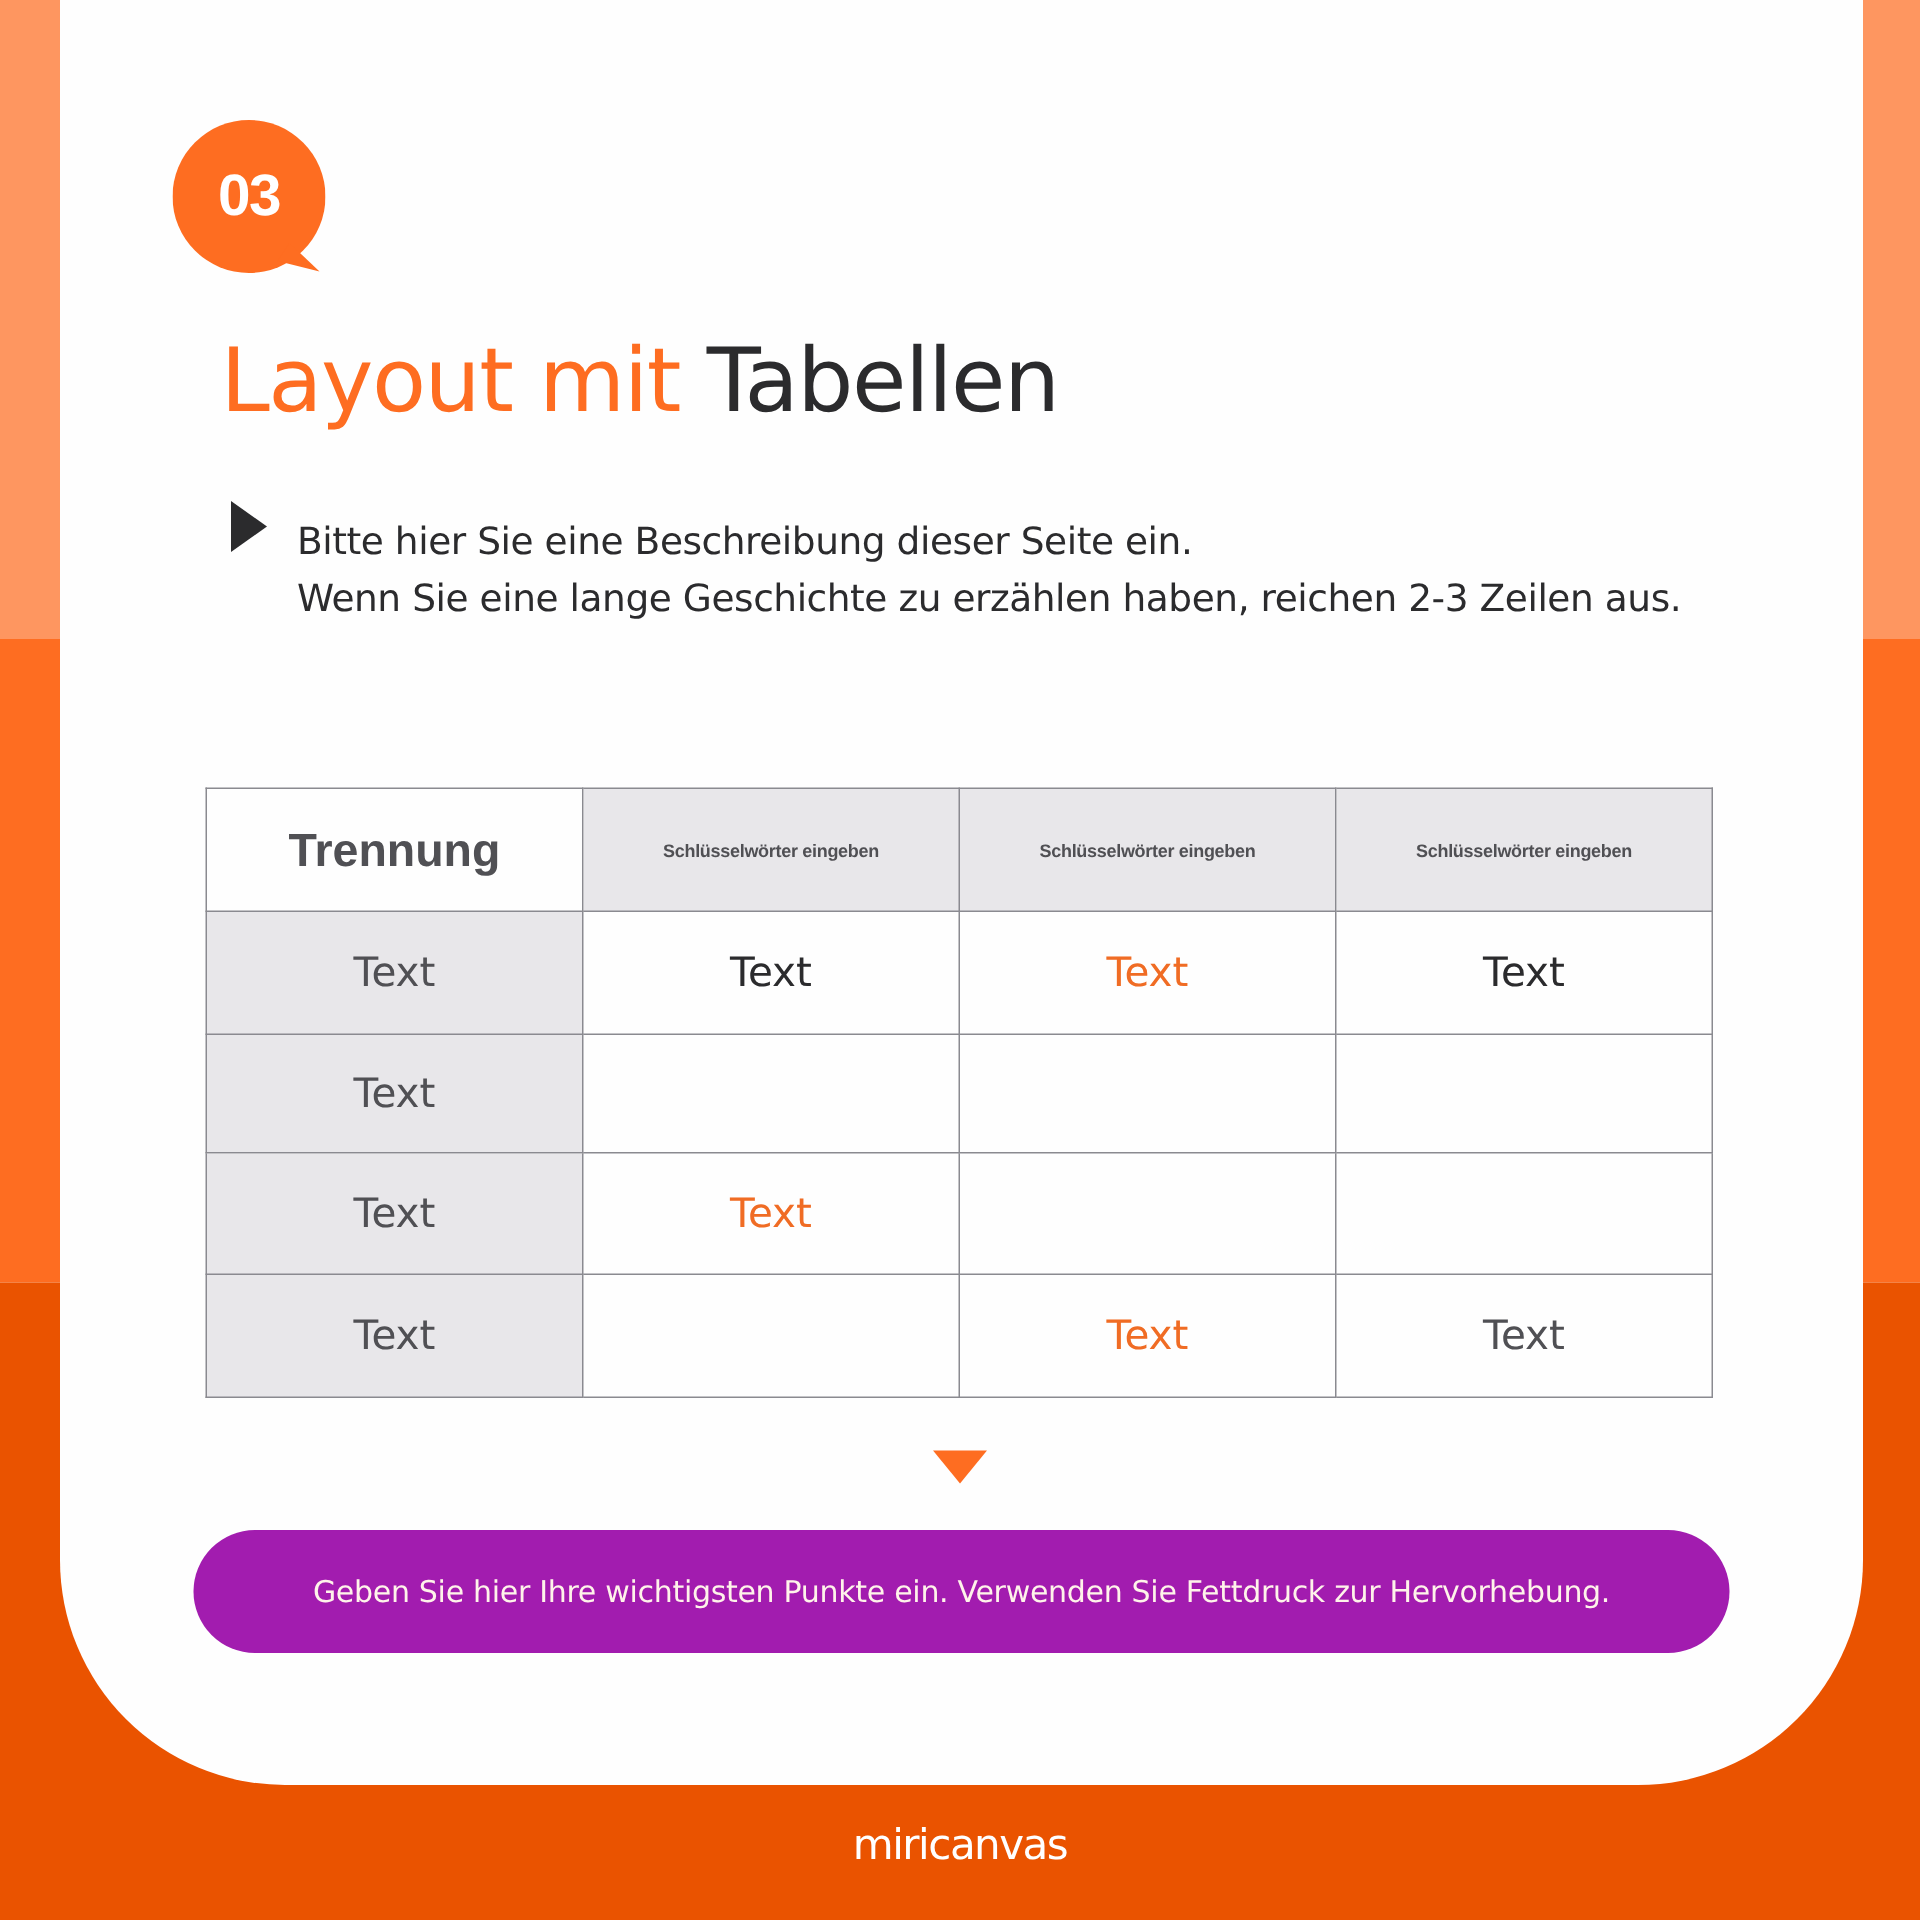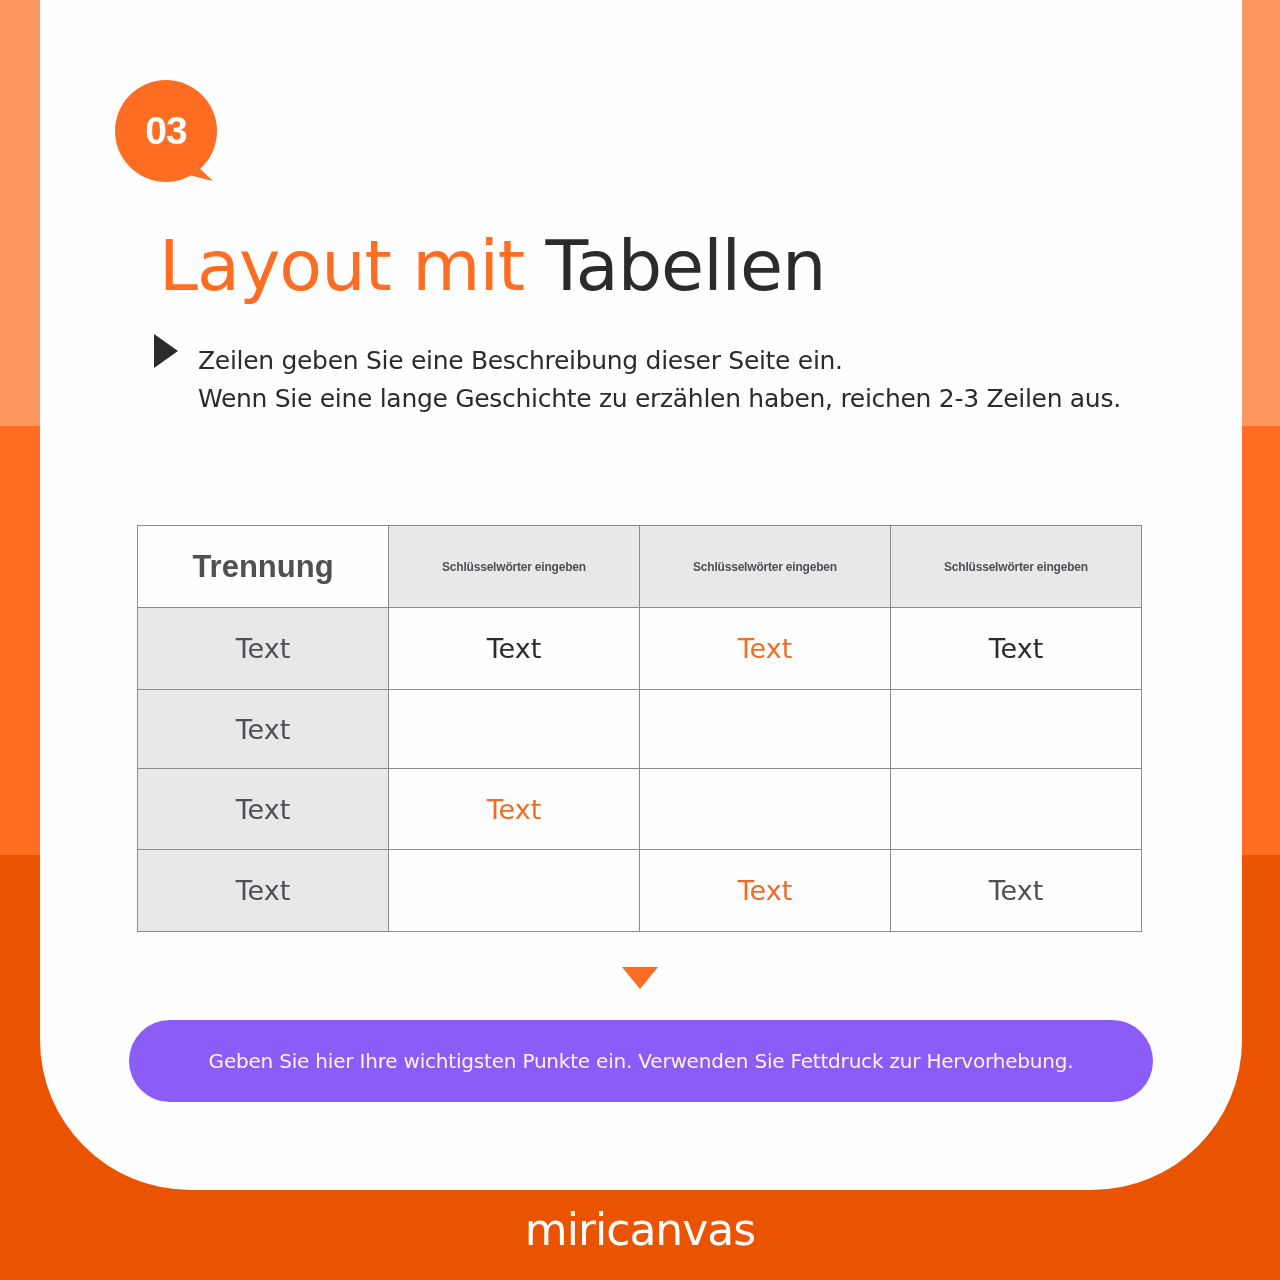--- a/index.html
+++ b/index.html
@@ -24,23 +24,23 @@
     .badge svg { position: absolute; left: 0; top: 0; }
     .badge-num {
       position: absolute; left: 0; top: 0; width: 102px; height: 102px;
       display: flex; align-items: center; justify-content: center;
       color: #fff; font-family: "Liberation Sans", sans-serif; font-weight: bold;
       font-size: 39px; letter-spacing: -1px; line-height: 1;
       padding-bottom: 2px; box-sizing: border-box;
     }
 
     .title {
-      position: absolute; left: 143px; top: 200px; margin: 16px;
+      position: absolute; left: 143px; top: 200px; margin: 4px;
       font-family: "DejaVu Sans", sans-serif; font-weight: normal;
-      font-size: 70px; line-height: 100px; letter-spacing: -1px; white-space: nowrap;
+      font-size: 59px; line-height: 100px; letter-spacing: -1px; white-space: nowrap;
     }
     .title .accent { color: #FE6D21; }
     .title .dark { color: #2B2B2D; }
 
     .desc-arrow {
       position: absolute; left: 154px; top: 334px; width: 0; height: 0;
       border-top: 17px solid transparent; border-bottom: 17px solid transparent;
       border-left: 24px solid #2B2B2D;
     }
     .desc {
@@ -80,31 +80,31 @@
     .c-accent { color: #F06C24; }
 
     .down-arrow {
       position: absolute; left: 622px; top: 967px; width: 0; height: 0;
       border-left: 18px solid transparent; border-right: 18px solid transparent;
       border-top: 22px solid #FE6D21;
     }
 
     .pill {
       position: absolute; left: 129px; top: 1020px; width: 1024px; height: 82px;
-      background: #8b5cf6; border-radius: 41px;
+      background: #a21caf; border-radius: 41px;
       display: flex; align-items: center; justify-content: center;
     }
     .pill-text {
       color: #FFF3EA; font-family: "DejaVu Sans", sans-serif; font-size: 20px;
       letter-spacing: -0.2px; white-space: nowrap;
     }
 
     .brand {
       position: absolute; left: 0; top: 1205px; width: 1280px; text-align: center;
-      color: #FFFFFF; font-family: "DejaVu Sans", sans-serif; font-size: 44px;
+      color: #FFFFFF; font-family: "DejaVu Sans", sans-serif; font-size: 28px;
       letter-spacing: -1px; line-height: 50px;
     }
   </style>
 </head>
 <body>
 
 <div class="bg-band band-top"></div>
 <div class="bg-band band-mid"></div>
 <div class="bg-band band-bot"></div>
 
@@ -115,21 +115,21 @@
     <circle cx="51" cy="51" r="51" fill="#FE6D21"></circle>
     <path d="M78 82 L98 101 L70 94 Z" fill="#FE6D21"></path>
   </svg>
   <div class="badge-num">03</div>
 </div>
 
 <h1 class="title"><span class="accent">Layout mit</span> <span class="dark">Tabellen</span></h1>
 
 <div class="desc-arrow"></div>
 <div class="desc">
-  <div>Zeilen geben Sie eine Beschreibung dieser Seite ein.</div>
+  <div>Bitte hier Sie eine Beschreibung dieser Seite ein.</div>
   <div>Wenn Sie eine lange Geschichte zu erzählen haben, reichen 2-3 Zeilen aus.</div>
 </div>
 
 <table class="grid">
   <colgroup>
     <col class="c">
       <col class="c">
       <col class="c">
       <col class="c">
   </colgroup>

